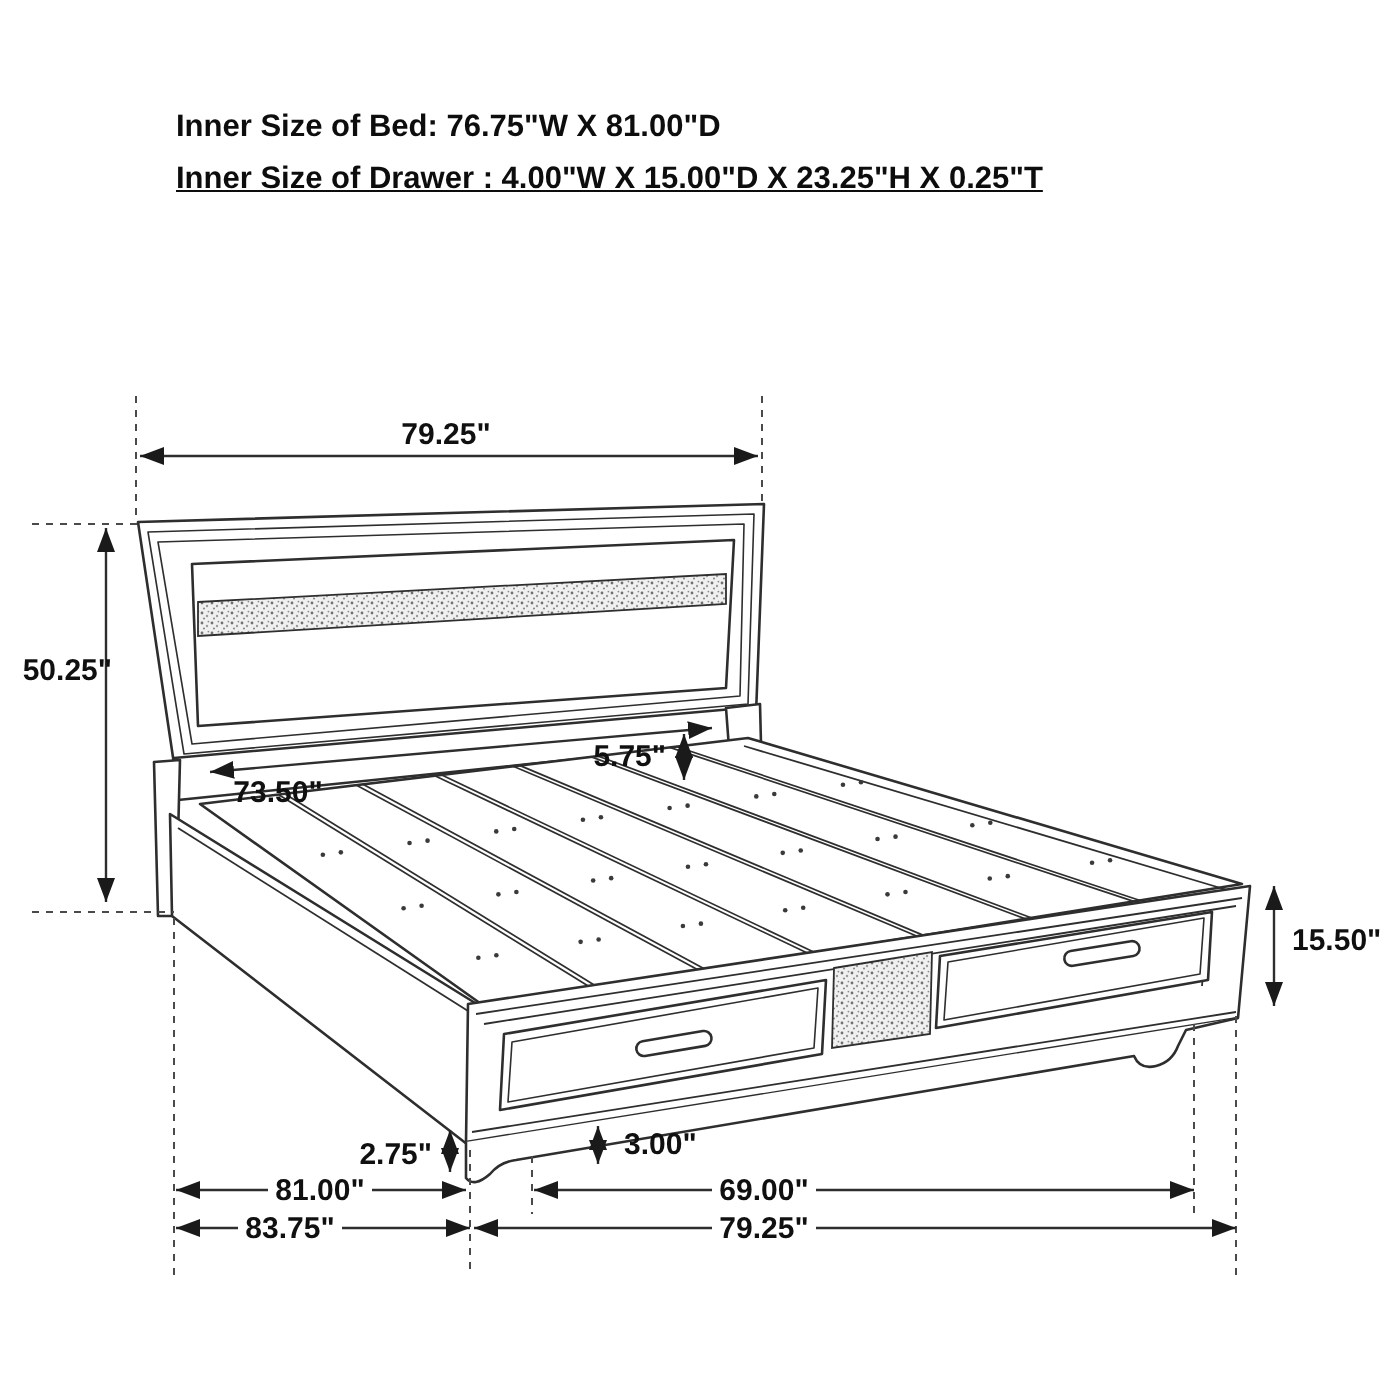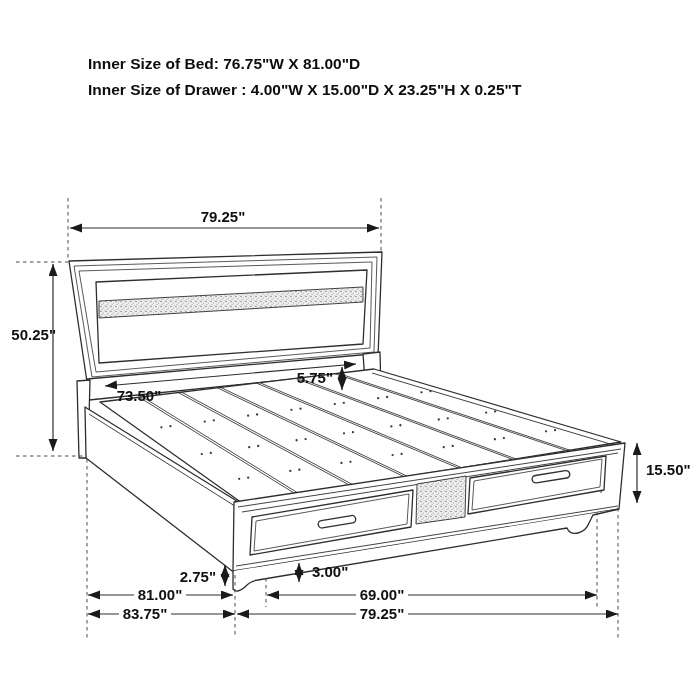--- a/index.html
+++ b/index.html
@@ -1,19 +1,19 @@
 <!DOCTYPE html>
 <html><head>
 <meta charset="utf-8">
 <style>
   html,body{margin:0;padding:0;background:#fff;}
   .canvas{position:relative;width:700px;height:700px;background:#ffffff;overflow:hidden;
           font-family:"Liberation Sans",sans-serif;}
   .hdr{position:absolute;left:88px;font-weight:bold;font-size:15.5px;color:#0d0d0d;white-space:pre;}
-  #hdr1{top:55px;} #hdr2{top:81px;}
+  #hdr1{top:55px;} #hdr2{top:81px;text-decoration:underline;}
   svg{position:absolute;left:0;top:0;}
   .w{fill:#ffffff;stroke:#2e2e2e;stroke-width:1.3;stroke-linejoin:round;}
   .nf{fill:none;stroke:#2e2e2e;stroke-width:0.8;stroke-linejoin:round;}
   .thin{stroke:#2e2e2e;stroke-width:0.9;fill:none;}
   .dash{stroke:#4a4a4a;stroke-width:1;stroke-dasharray:3.5,3.5;fill:none;}
   .dim{stroke:#2e2e2e;stroke-width:1.2;fill:none;}
   .lbl{font:bold 15px "Liberation Sans",sans-serif;fill:#101010;}
   .mid{text-anchor:middle;} .end{text-anchor:end;}
   .wbg{fill:#ffffff;}
   #slats line{stroke:#2e2e2e;stroke-width:0.85;}

